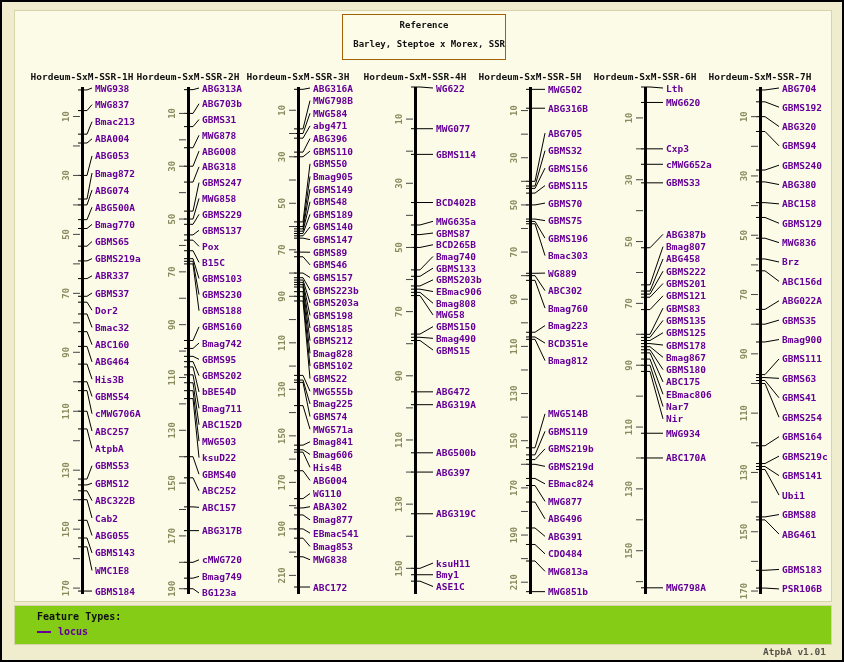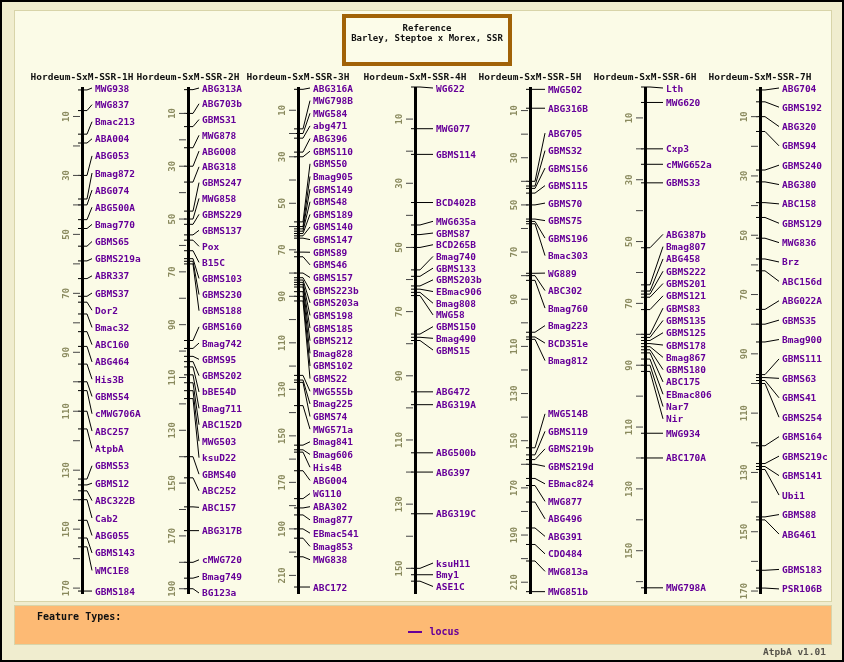--- a/index.html
+++ b/index.html
@@ -7,31 +7,31 @@
     position:relative; width:840px; height:658px;
     border:2px solid #000; background:#f0edcf;
     font-family:"DejaVu Sans Mono", monospace; overflow:hidden;
   }
   .main-panel{
     position:absolute; left:12px; top:8px; width:816px; height:590px;
     background:#fbfbe7; border:1px solid #d8d4a9;
   }
   .ref-box{
     position:absolute; left:340px; top:12px; width:162px; height:44px;
-    background:#fcfce9; border:4px solid #a16207; z-index:3; text-align:center;
+    background:#fcfce9; border:1px solid #a16207; z-index:3; text-align:center;
   }
   .ref-title{font:bold 9px "DejaVu Sans Mono",monospace; color:#111; margin-top:5px;}
-  .ref-sub{font:bold 9px "DejaVu Sans Mono",monospace; color:#111; white-space:nowrap;}
+  .ref-sub{font:bold 9px "DejaVu Sans Mono",monospace; color:#111; margin-top:9px; white-space:nowrap;text-align:right;}
   svg.maps{position:absolute; left:0; top:0; z-index:2;}
   .legend-panel{
     position:absolute; left:12px; top:603px; width:816px; height:38px;
-    background:#fdba74; border:1px solid #d8d4a9;
+    background:#84cc16; border:1px solid #d8d4a9;
   }
   .legend-heading{font:bold 10px "DejaVu Sans Mono",monospace; color:#111; margin:5px 0 0 22px;}
-  .legend-item{margin:4px 0 0 22px; font:bold 10px "DejaVu Sans Mono",monospace; color:#660099;text-align:center;}
+  .legend-item{margin:4px 0 0 22px; font:bold 10px "DejaVu Sans Mono",monospace; color:#660099;}
   .legend-dash{display:inline-block; width:14px; height:2px; background:#660099; vertical-align:middle; margin-right:7px;}
   .version{
     position:absolute; right:16px; top:644px;
     font:bold 9.5px "DejaVu Sans Mono",monospace; color:#55524a;
   }
   text.m-title{font:bold 9.5px "DejaVu Sans Mono",monospace; fill:#111;}
   text.mk{font:bold 9.5px "DejaVu Sans Mono",monospace; fill:#660099;}
   text.tick-num{font:bold 9px "DejaVu Sans Mono",monospace; fill:#8a8a5e;}
 </style>
 </head>

